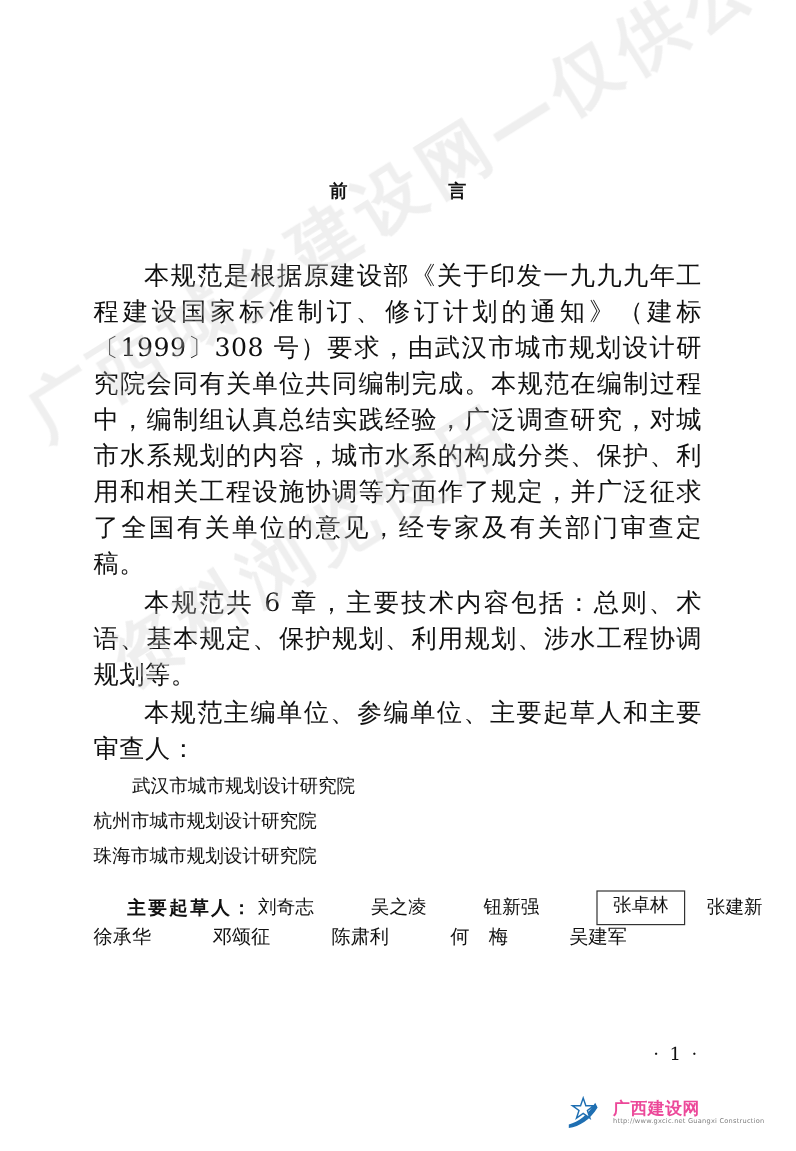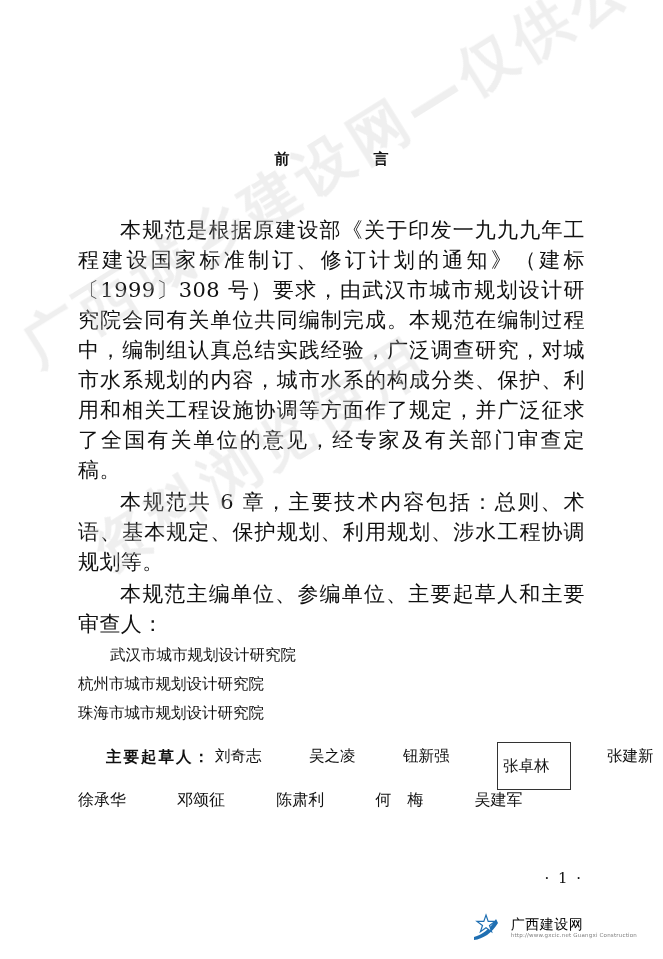--- a/index.html
+++ b/index.html
@@ -113,23 +113,24 @@
     display: flex;
     white-space: nowrap;
   }
   .drafters .name {
     display: inline-block;
     min-width: 72px;
     margin-right: 22px;
   }
   .drafters .name.boxed {
     border: 1px solid #333;
-    padding: 12px 5px;
+    padding: 0 5px;
     min-width: 62px;
-    margin-right: 36px;
+    text-align: center;
+    margin-right: 18px;
     line-height: 22px;
   }
 
   
   .page-number {
     position: absolute;
     right: 80px;
     bottom: 72px;
     font-size: 15px;
     letter-spacing: 2px;
@@ -149,23 +150,23 @@
     height: 30px;
     margin-right: 5px;
     position: relative;
   }
   .logo-text {
     line-height: 1.05;
   }
   .logo-text .lt-main {
     font-family: "DejaVu Sans", "Liberation Sans", sans-serif;
     font-size: 14px;
-    color: #000000;
+    color: #ec4899;
     letter-spacing: 0.5px;
-    font-weight: normal;
+    font-weight: bold;
   }
   .logo-text .lt-sub {
     font-family: "DejaVu Sans", "Liberation Sans", sans-serif;
     font-size: 5.5px;
     color: #7d7d7d;
     letter-spacing: 0.2px;
     margin-top: 2px;
   }
 </style>
 </head>

